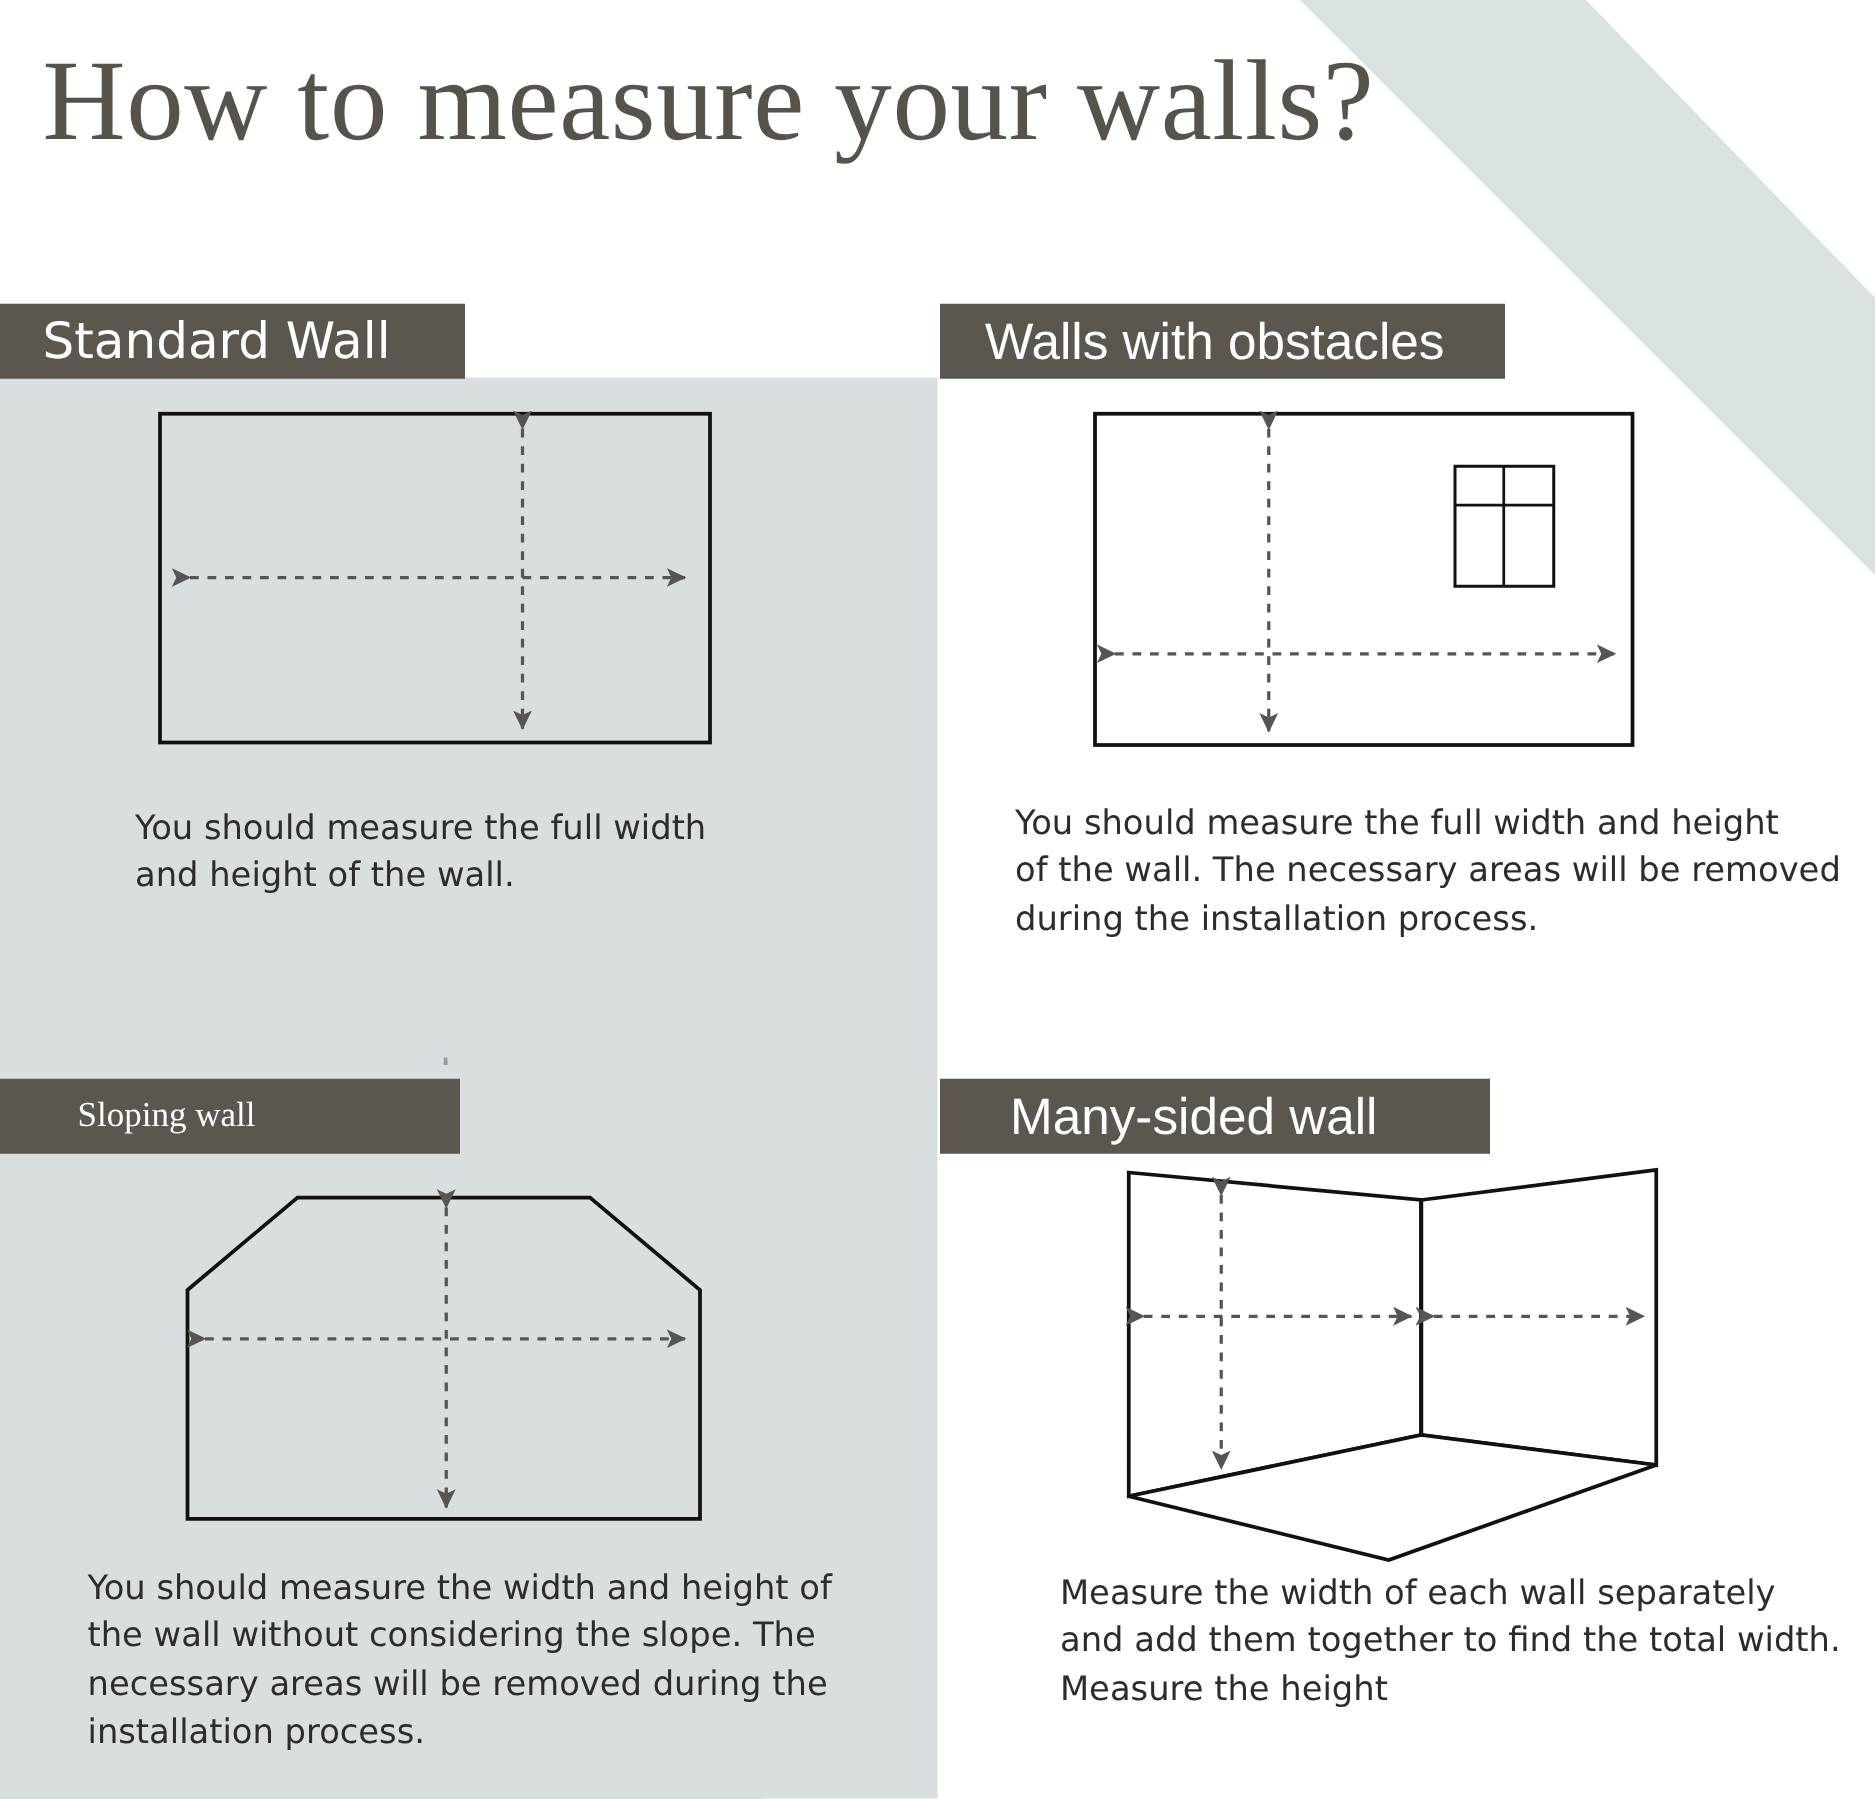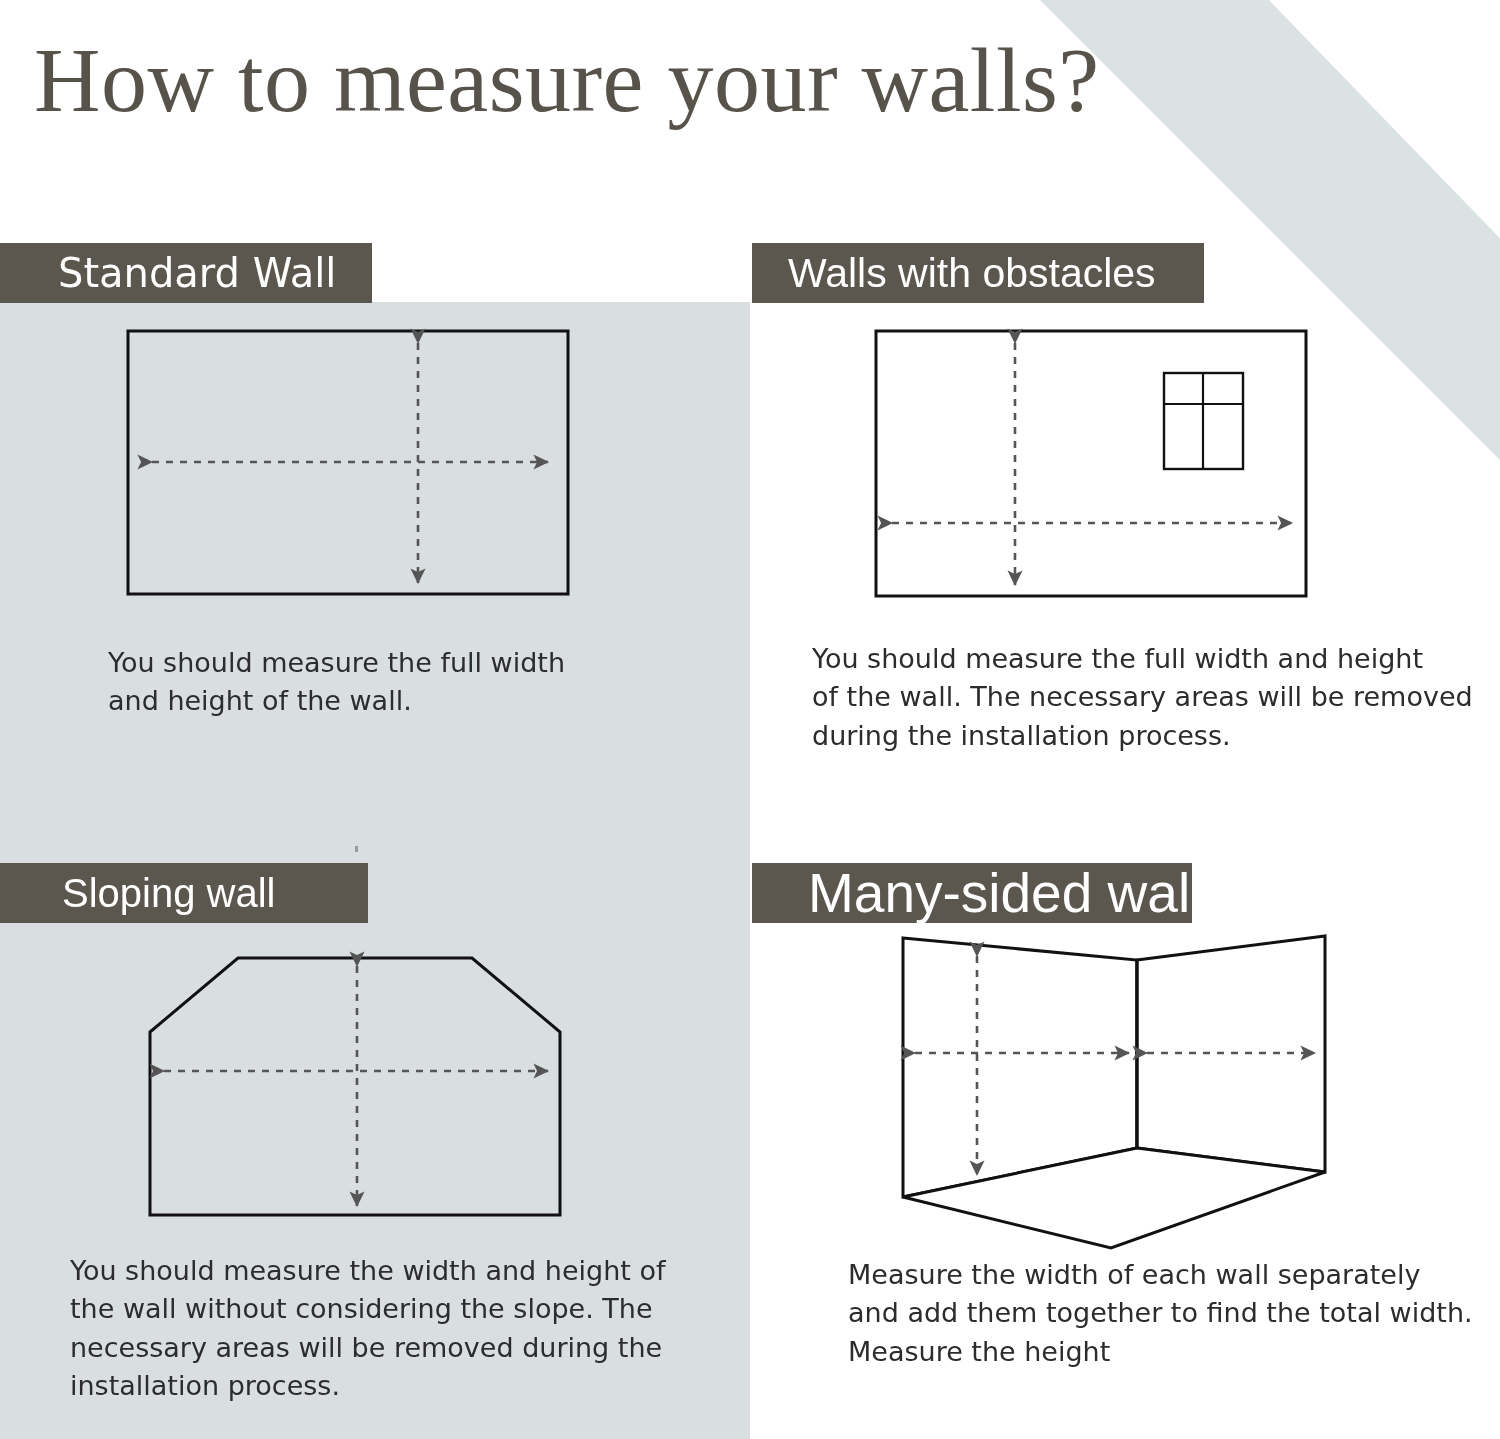--- a/index.html
+++ b/index.html
@@ -43,28 +43,28 @@
     background:#5b564e;
     color:#ffffff;
     display:flex;
     align-items:center;
     box-sizing:border-box;
   }
   .sec-header span{
     display:block;
     white-space:nowrap;
   }
-  #hdr-standard{left:0;top:243px;width:372px;height:60px;padding-left:58px;}
+  #hdr-standard{left:0;top:243px;width:372px;height:60px;padding-left:34px;}
   #hdr-standard span{font-family:"DejaVu Sans", sans-serif;font-size:40px;font-weight:400;}
   #hdr-obstacles{left:752px;top:243px;width:452px;height:60px;padding-left:36px;}
   #hdr-obstacles span{font-family:"Liberation Sans", sans-serif;font-size:41px;font-weight:400;}
   #hdr-sloping{left:0;top:863px;width:368px;height:60px;padding-left:62px;}
-  #hdr-sloping span{font-family:Liberation Sans, sans-serif;font-size:40px;font-weight:400;}
+  #hdr-sloping span{font-family:Liberation Serif, serif;font-size:28px;font-weight:400;}
   #hdr-manysided{left:752px;top:863px;width:440px;height:60px;padding-left:56px;}
-  #hdr-manysided span{font-family:"Liberation Sans", sans-serif;font-size:55px;font-weight:400;}
+  #hdr-manysided span{font-family:"Liberation Sans", sans-serif;font-size:41px;font-weight:400;}
 
   
   .diagram{position:absolute;}
   #dg-standard{left:120:px;}
   #dg-standard{left:120px;top:325px;width:480px;height:285px;}
   #dg-obstacles{left:870px;top:325px;width:460px;height:285px;}
   #dg-sloping{left:120px;top:940px;width:480px;height:310px;}
   #dg-manysided{left:875px;top:920px;width:480px;height:340px;}
 
   

